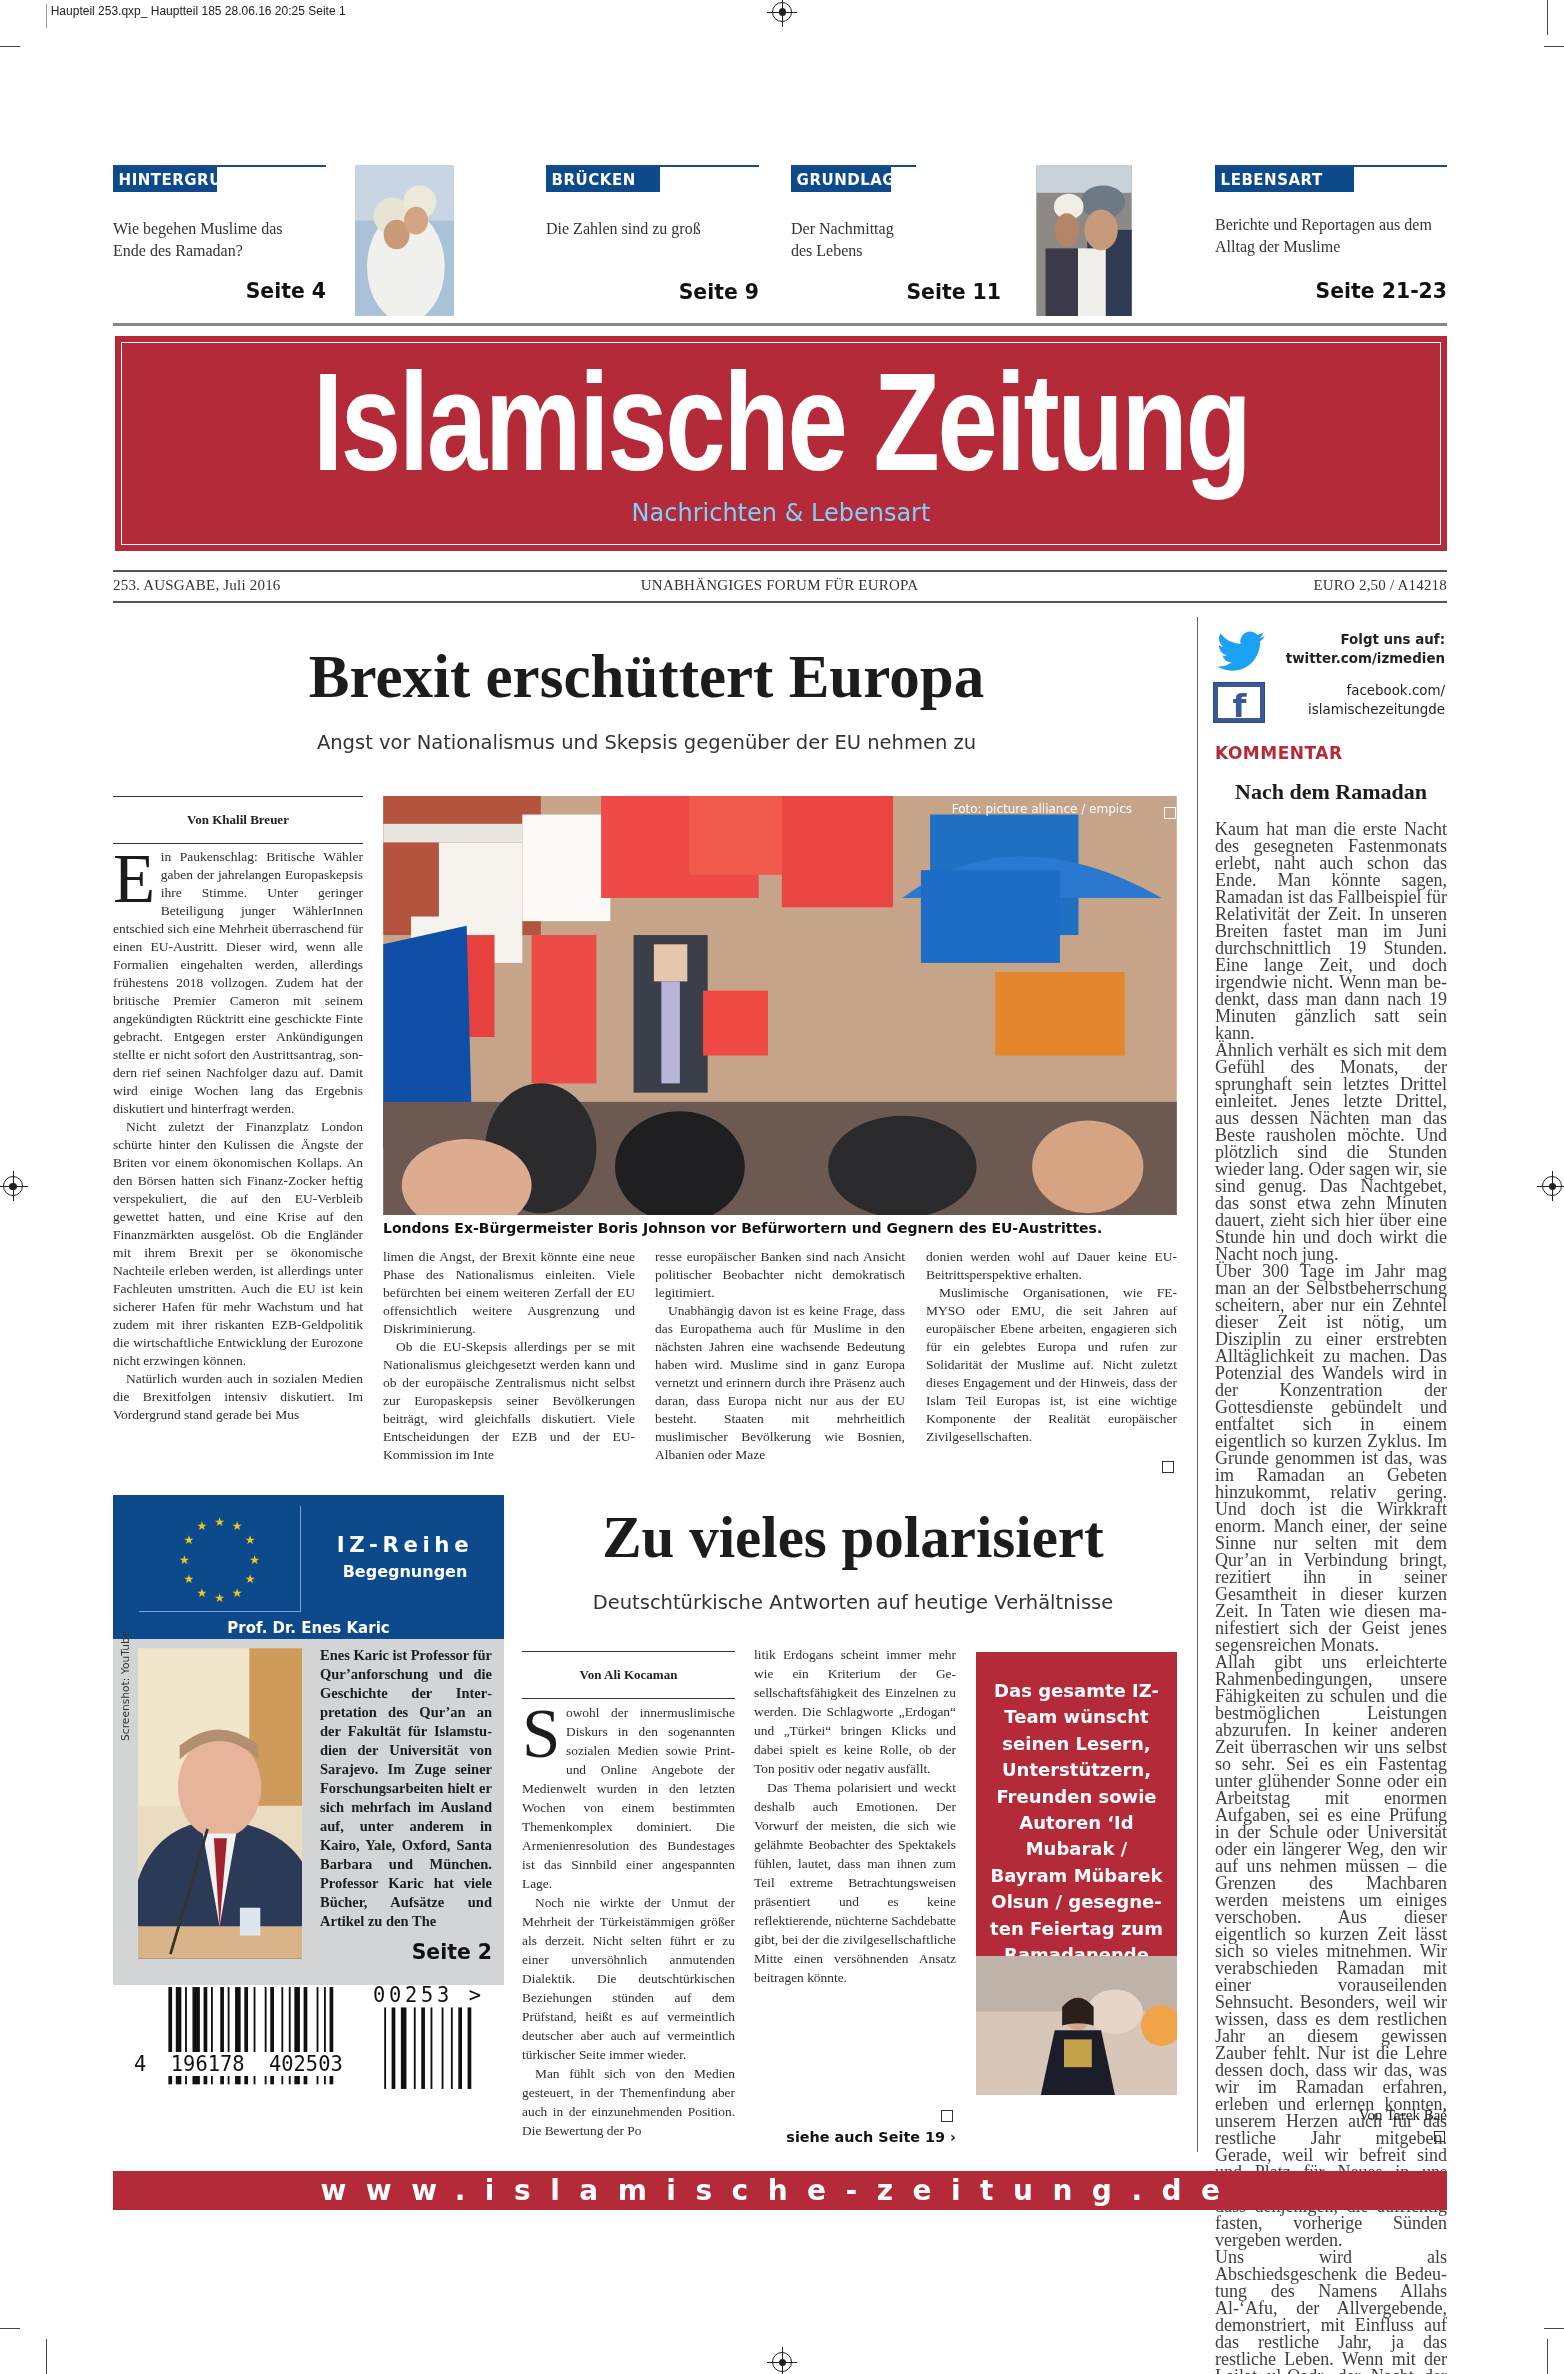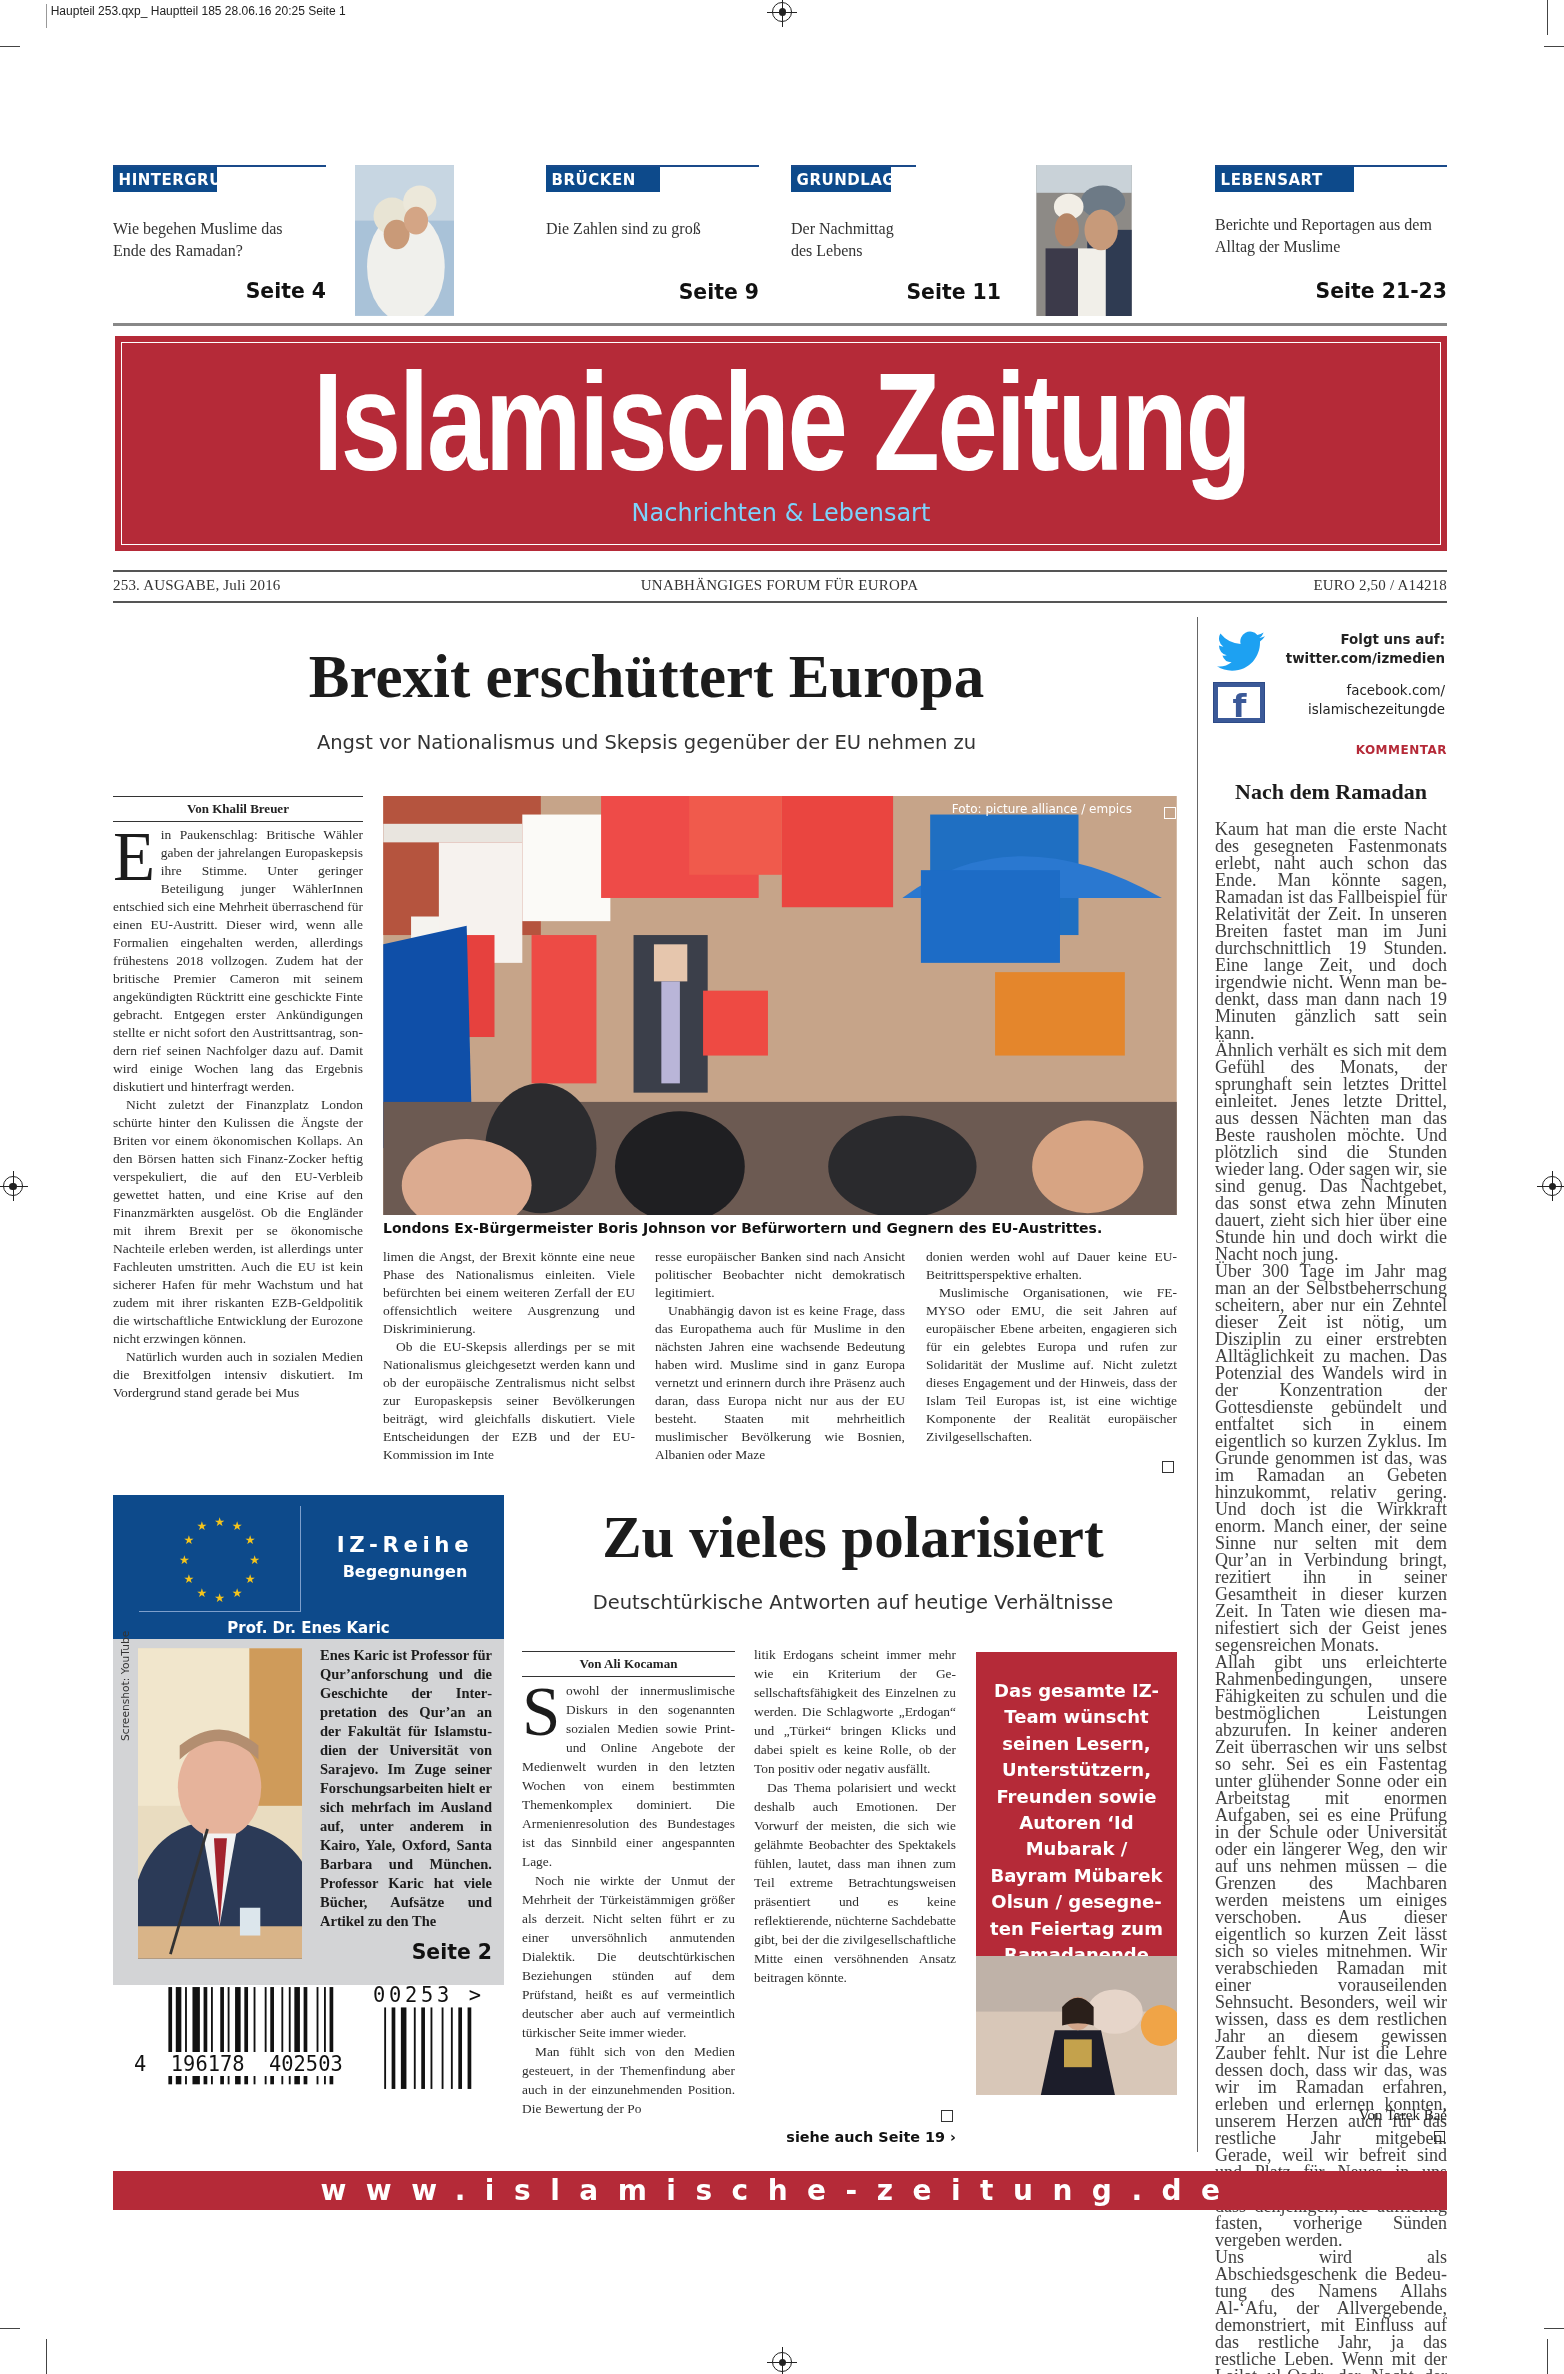--- a/index.html
+++ b/index.html
@@ -28,34 +28,34 @@
   .masthead-inner { position: absolute; left: 3.7px; top: 3.7px; right: 3.7px; bottom: 3.7px; border: 1.9px solid #fff; }
   .mast-title { position: absolute; left: 0; right: 0; top: 5.6px; text-align: center; color: #fff; font-family: "Liberation Sans Narrow", "Liberation Sans", sans-serif; font-weight: bold; font-size: 139px; letter-spacing: -2.8px; line-height: 148px; transform: scaleX(0.78); }
   .mast-sub { position: absolute; left: 0; right: 0; top: 156px; text-align: center; color: #7dd3fc; font-family: "DejaVu Sans", sans-serif; font-size: 24px; }
 
   .rule { height: 1.9px; background: #555; }
   .issue-line { font-size: 15px; color: #333; letter-spacing: 0.2px; }
 
   .headline { font-family: "Liberation Serif", serif; font-weight: bold; color: #1c1c1c; text-align: center; }
   .subhead { font-family: "DejaVu Sans", sans-serif; color: #333; text-align: center; }
 
-  .byline { border-top: 0.9px solid #333; border-bottom: 0.9px solid #333; text-align: center; font-weight: bold; font-size: 13px; padding: 4px 0; color: #222; }
+  .byline { border-top: 0.9px solid #333; border-bottom: 0.9px solid #333; text-align: center; font-weight: bold; font-size: 13px; padding: 15px 0; color: #222; }
   .col { font-size: 13.5px; line-height: 18px; text-align: justify; color: #2d2d2d; hyphens: manual; }
   .col p { text-indent: 13px; }
   .col p.first { text-indent: 0; }
   .dropcap { float: left; font-size: 69px; line-height: 56px; margin: 3.7px 5.6px 0 0; color: #1c1c1c; }
   .endmark { width: 12px; height: 12px; border: 1.9px solid #333; }
 
   .caption { font-family: "DejaVu Sans", sans-serif; font-weight: bold; font-size: 14px; color: #111; }
   .credit { font-family: "DejaVu Sans", sans-serif; font-size: 12px; color: #fff; }
 
   
   .vrule { width: 0.9px; background: #666; }
   .social { font-family: "DejaVu Sans", sans-serif; font-size: 13.4px; text-align: right; color: #222; line-height: 18.6px; }
-  .kommentar-tag { font-family: "DejaVu Sans", sans-serif; font-weight: bold; font-size: 12px; color: #b52a38; text-align: right; letter-spacing: 0.5px; }
+  .kommentar-tag { font-family: "DejaVu Sans", sans-serif; font-weight: bold; font-size: 17px; color: #b52a38; text-align: left; letter-spacing: 0.5px; }
   .kommentar-title { font-weight: bold; font-size: 22px; text-align: center; color: #1c1c1c; }
   .kommentar-body { font-size: 18px; line-height: 17px; text-align: justify; color: #404040; }
   .kommentar-body p { text-indent: 0; }
   .author-sig { font-size: 15px; text-align: right; color: #222; }
 
   
   .reihe-head { background: #0d4a8b; }
   .reihe-body { background: #d3d4d6; }
   .reihe-text { font-weight: bold; font-size: 14.5px; line-height: 19px; text-align: justify; color: #1c1c1c; }
 

